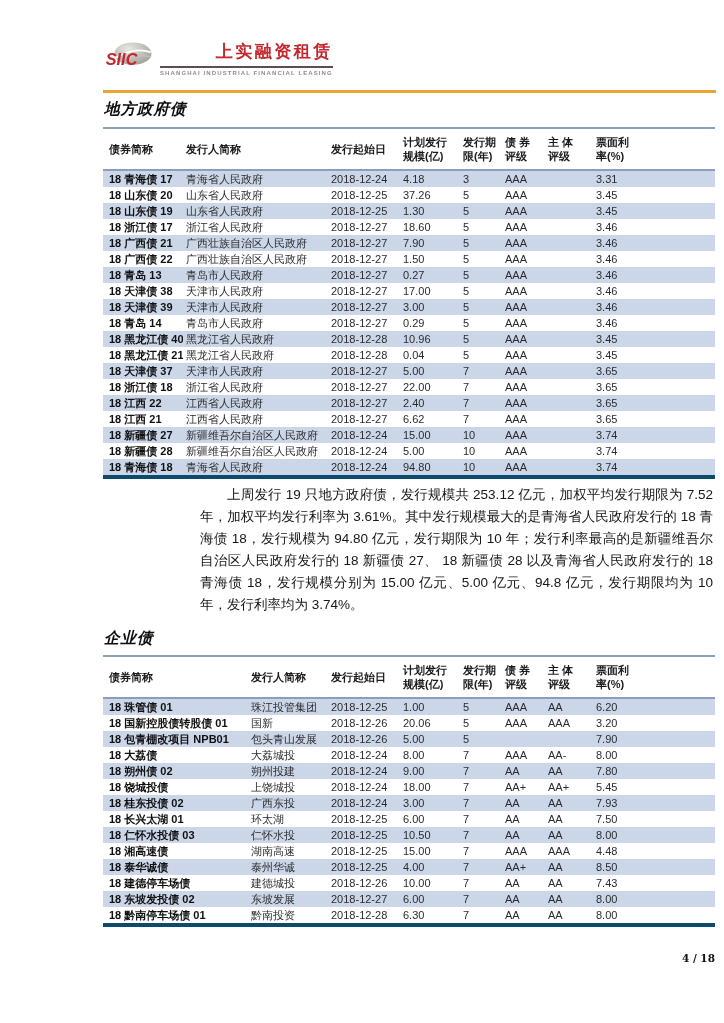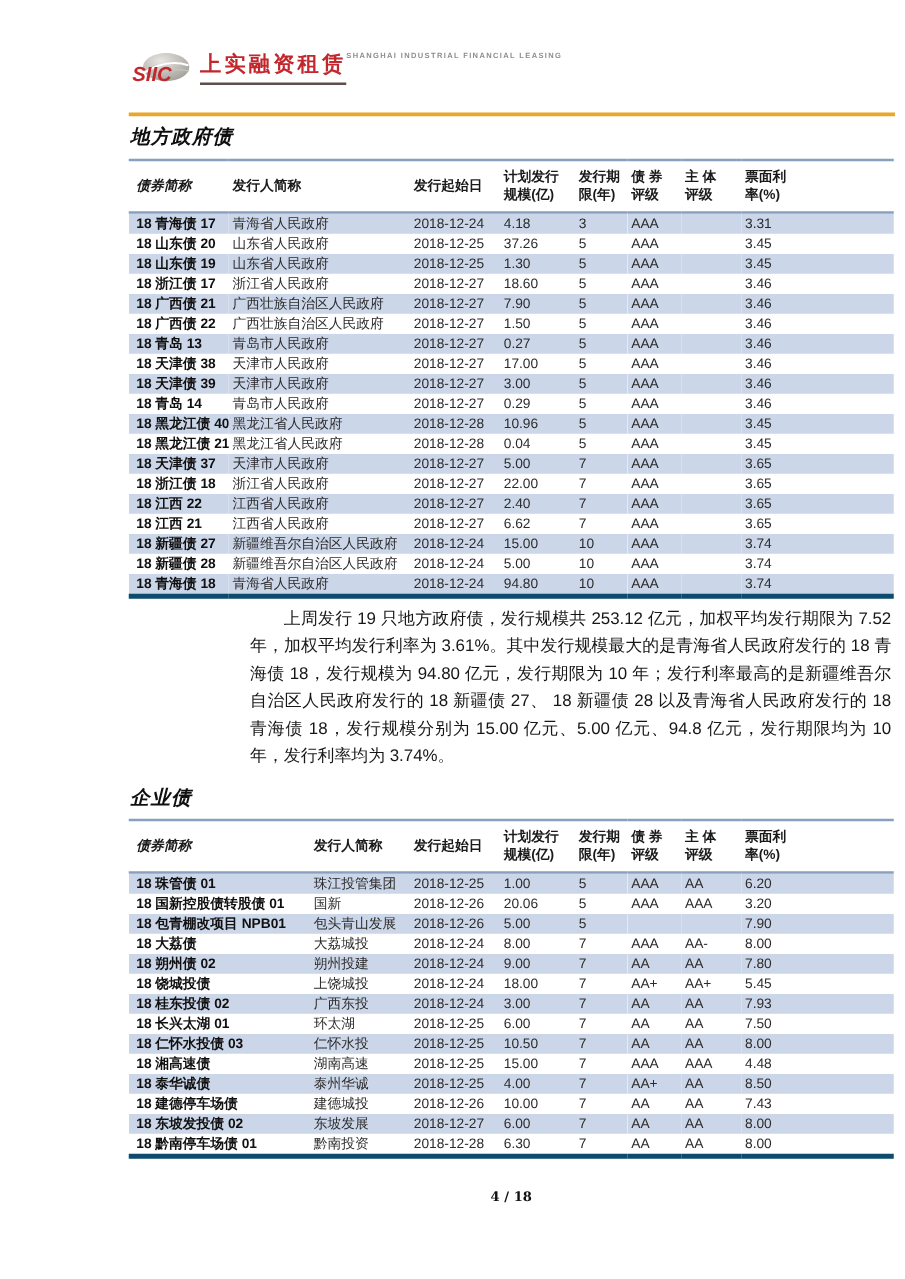--- a/index.html
+++ b/index.html
@@ -2,53 +2,53 @@
 <html><head>
 <meta charset="utf-8">
 <style>
   html,body{margin:0;padding:0;background:#ffffff;}
   .page{position:relative;width:724px;height:1023px;background:#ffffff;overflow:hidden;
         font-family:"Liberation Sans","DejaVu Sans",sans-serif;color:#1a1a1a;margin-left:48px;}
 
   
   .logo{position:absolute;left:57px;top:40px;display:flex;align-items:flex-start;gap:7px;}
   .logo-mark{flex:0 0 auto;}
-  .logo-text{display:flex;flex-direction:row;text-align:right;}
+  .logo-text{display:flex;flex-direction:column;text-align:right;}
   .logo-title{font-size:17px;font-weight:bold;color:#C2272D;letter-spacing:2.5px;
               padding-bottom:3px;border-bottom:2px solid #5f4d4c;white-space:nowrap;}
   .logo-sub{font-size:6px;color:#8d8d8d;letter-spacing:1.1px;margin-top:2px;font-weight:bold;white-space:nowrap;}
 
   .gold-rule{position:absolute;left:55px;top:90px;width:613px;height:3px;background:#EAA62A;}
 
   
   .sec-title{position:absolute;left:56px;font-size:15.5px;font-weight:bold;color:#0f0f0f;letter-spacing:1px;font-style:italic;}
   #sec1-title{top:99px;}
   #sec2-title{top:628px;}
 
   
   table.bond-table{position:absolute;left:55px;width:612px;border-collapse:collapse;
                    table-layout:fixed;font-size:11px;}
   #table1{top:127px;}
   #table2{top:655px;}
   table.bond-table thead tr{border-top:2px solid #88A0BE;border-bottom:2px solid #88A0BE;}
   table.bond-table th{height:40px;vertical-align:middle;text-align:left;font-weight:bold;
                       font-size:11px;line-height:14px;padding:0 3px;color:#1a1a1a;white-space:nowrap;}
-  table.bond-table th:first-child{padding-left:6px;font-style:italic;}
+  table.bond-table th:first-child{padding-left:6px;}
   table.bond-table td{height:16px;line-height:16px;padding:0 3px;white-space:nowrap;
                       overflow:hidden;color:#2b2b2b;}
   table.bond-table td.c0{font-weight:bold;color:#101010;padding-left:6px;}
   table.bond-table tbody tr:nth-child(odd){background:#CCD6E9;}
   table.bond-table tbody{border-bottom:4px solid #0c4a6e;}
 
   
   .summary{position:absolute;left:152px;top:484px;width:513px;font-size:13.5px;line-height:22px;
            text-align:justify;text-indent:2em;color:#161616;}
 
   
-  .footer{position:absolute;left:55px;top:952px;width:612px;text-align:center;
+  .footer{position:absolute;left:55px;top:952px;width:612px;text-align:right;
           font-size:10.5px;font-weight:bold;font-family:"DejaVu Serif",serif;color:#111;}
 </style>
 </head>
 <body>
 
 <div class="page">
 
   <div class="logo">
     <span class="logo-mark">
       <svg width="48" height="32" viewBox="0 0 62 40">

